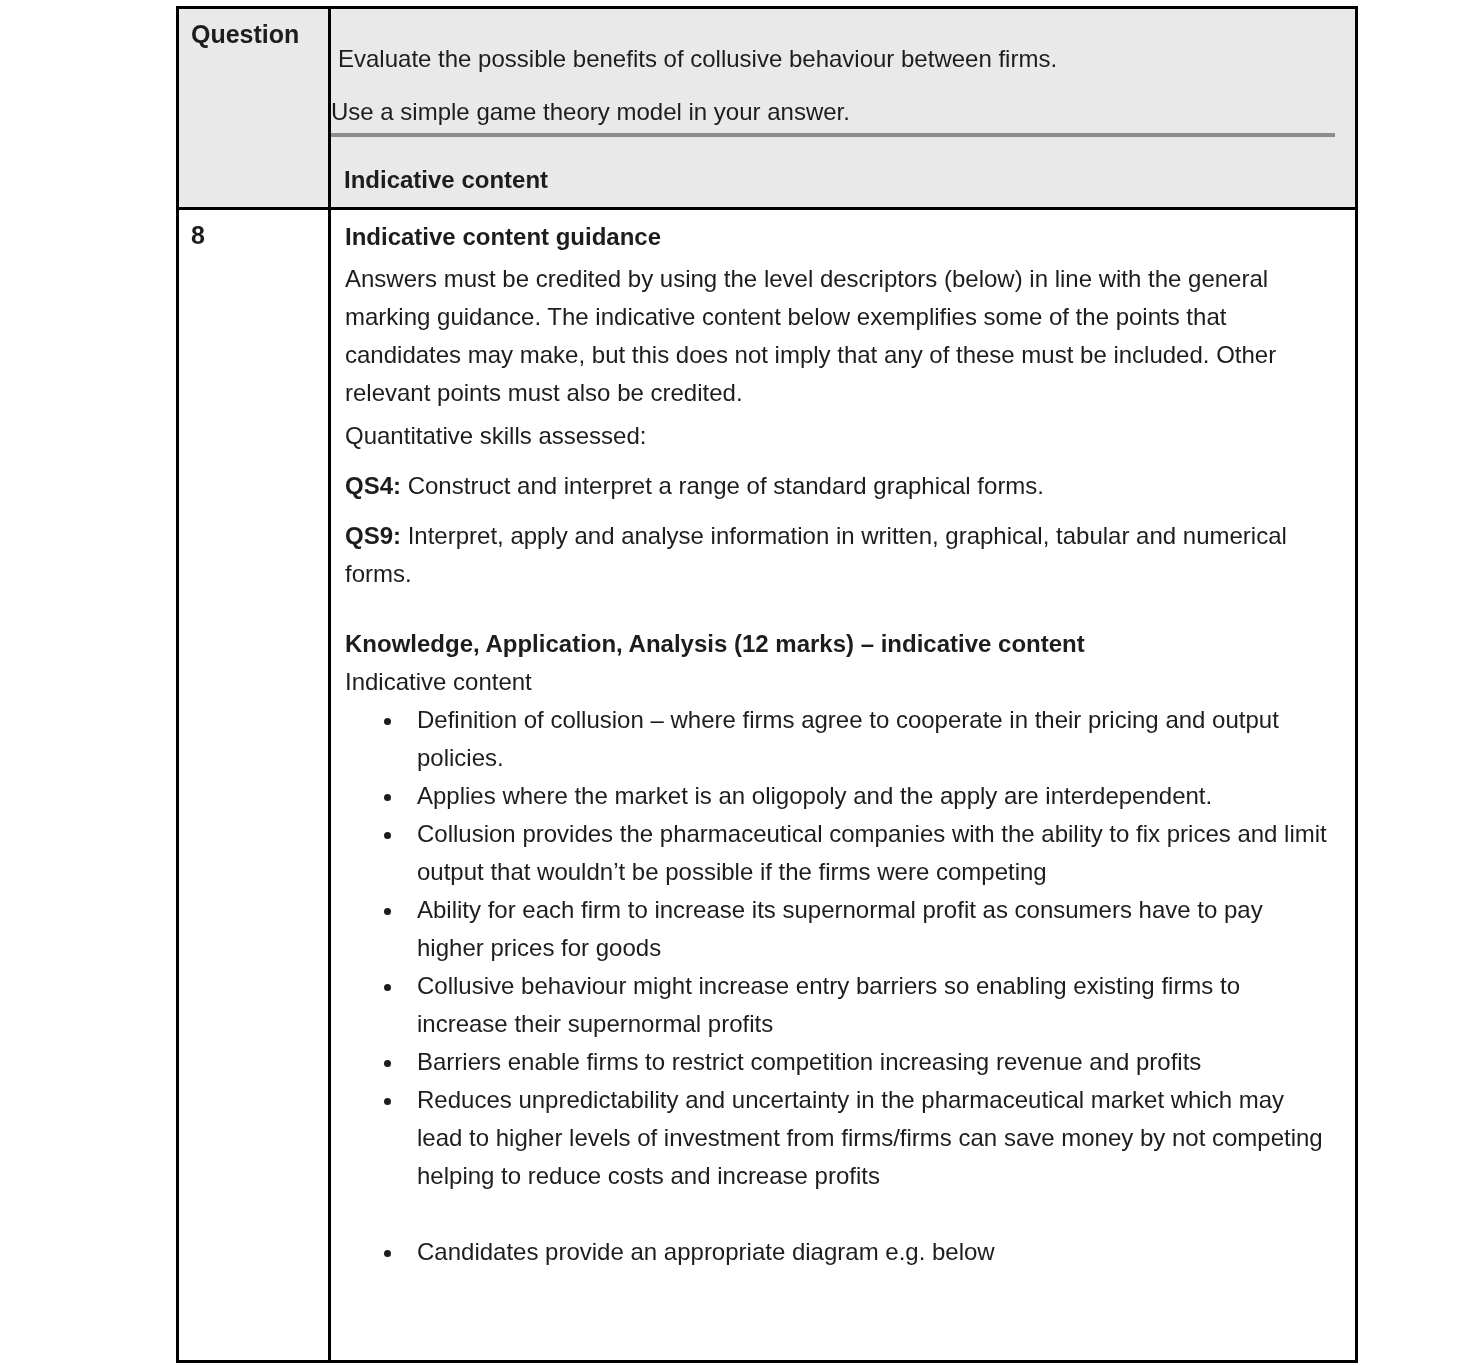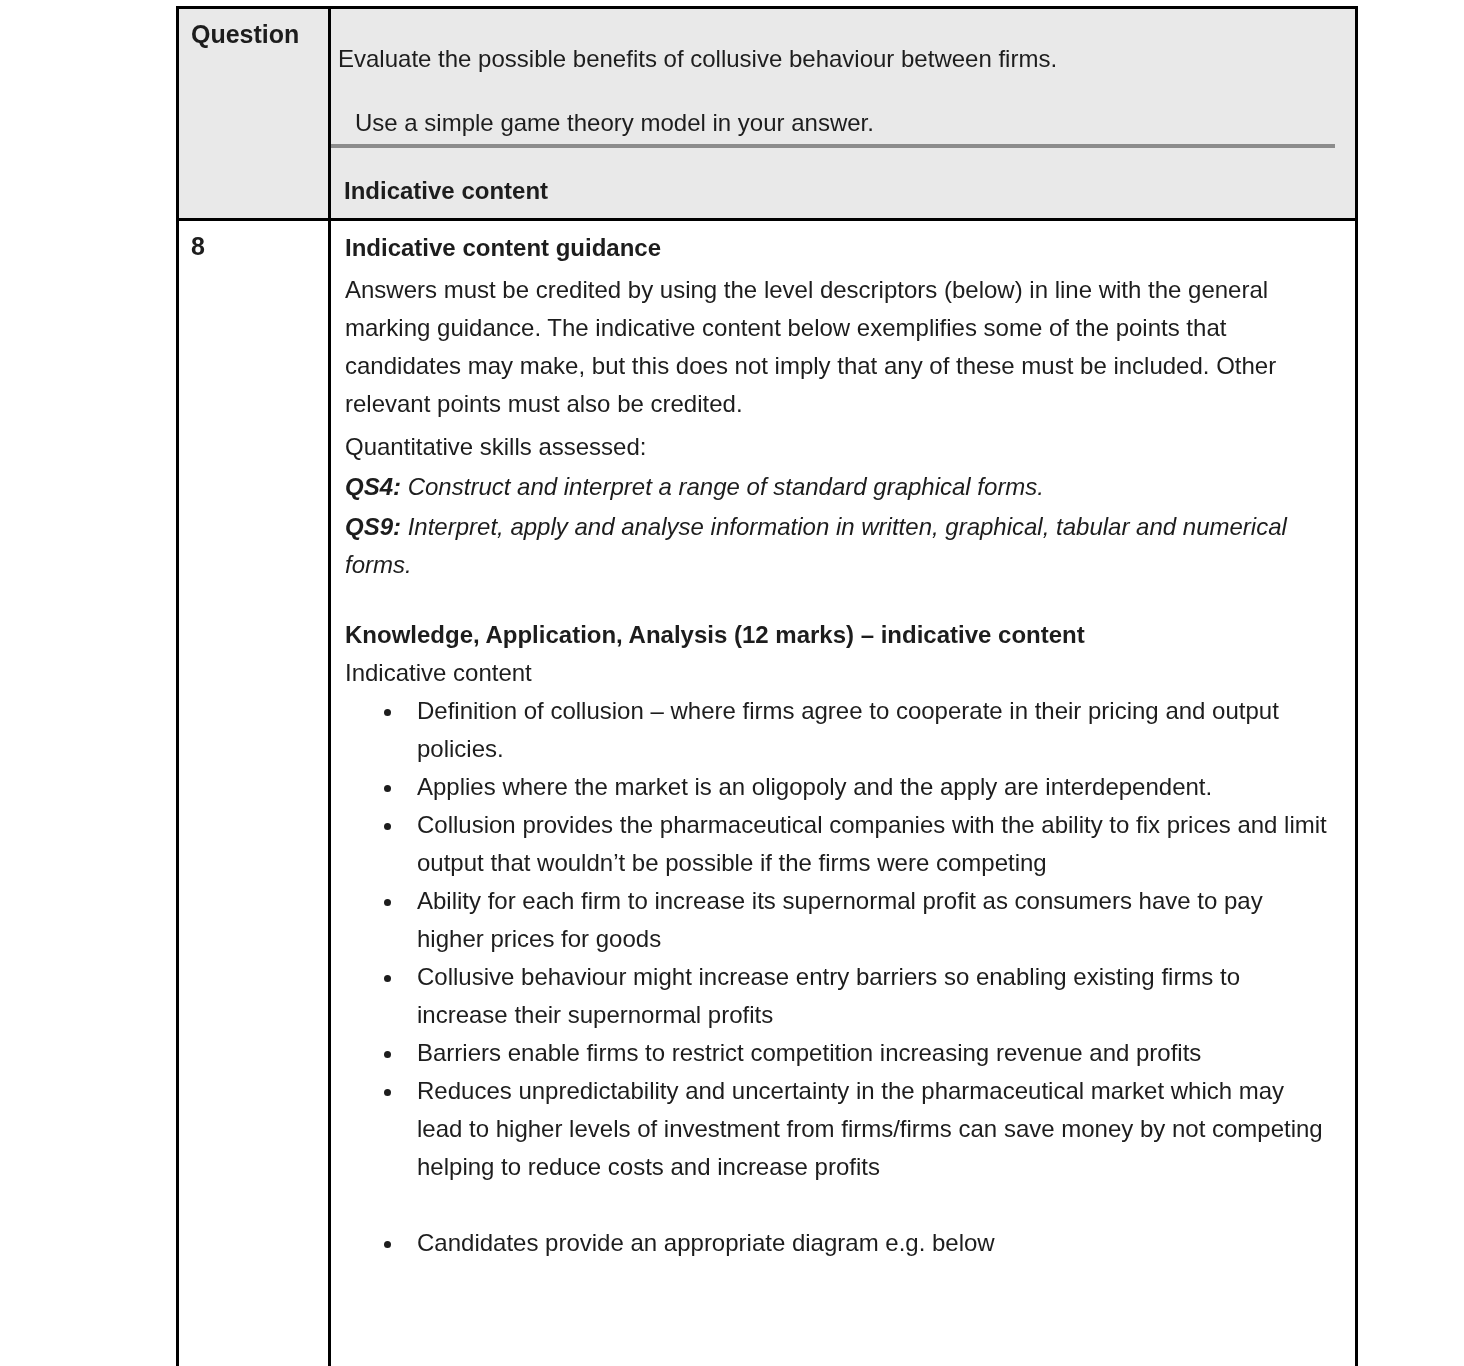--- a/index.html
+++ b/index.html
@@ -48,38 +48,38 @@
   .cell-body {
     flex: 1;
     min-width: 0;
   }
   p { margin: 0; line-height: 38px; }
   .bold { font-weight: bold; }
 
   
   .head-body { padding: 0 10px 8px 0; }
   .q-line1 { margin-top: 31px; padding-left: 7px; }
-  .q-line2 { margin-top: 26px; padding-left: 24px; }
+  .q-line2 { margin-top: 15px; padding-left: 0; }
   .divider {
     height: 4px;
     background: #8c8c8c;
     margin: 2px 10px 0 0;
   }
   .ic-label {
     margin-top: 24px;
     padding-left: 13px;
     font-weight: bold;
   }
 
   
   .main-body { padding: 8px 24px 20px 14px; }
   .guidance-heading { font-weight: bold; }
   .guidance-para { margin-top: 4px; max-width: 1005px; }
   .quant-heading { margin-top: 5px; font-weight: normal; }
-  .qs-line { margin-top: 2px; max-width: 990px; font-style: italic; }
+  .qs-line { margin-top: 12px; max-width: 990px; }
   .knowledge-heading { margin-top: 32px; font-weight: bold; }
   .ic-label2 { margin-top: 0; }
   ul.bullets {
     margin: 0;
     padding: 0 0 0 60px;
     max-width: 945px;
   }
   ul.bullets li {
     line-height: 38px;
     padding-left: 12px;

